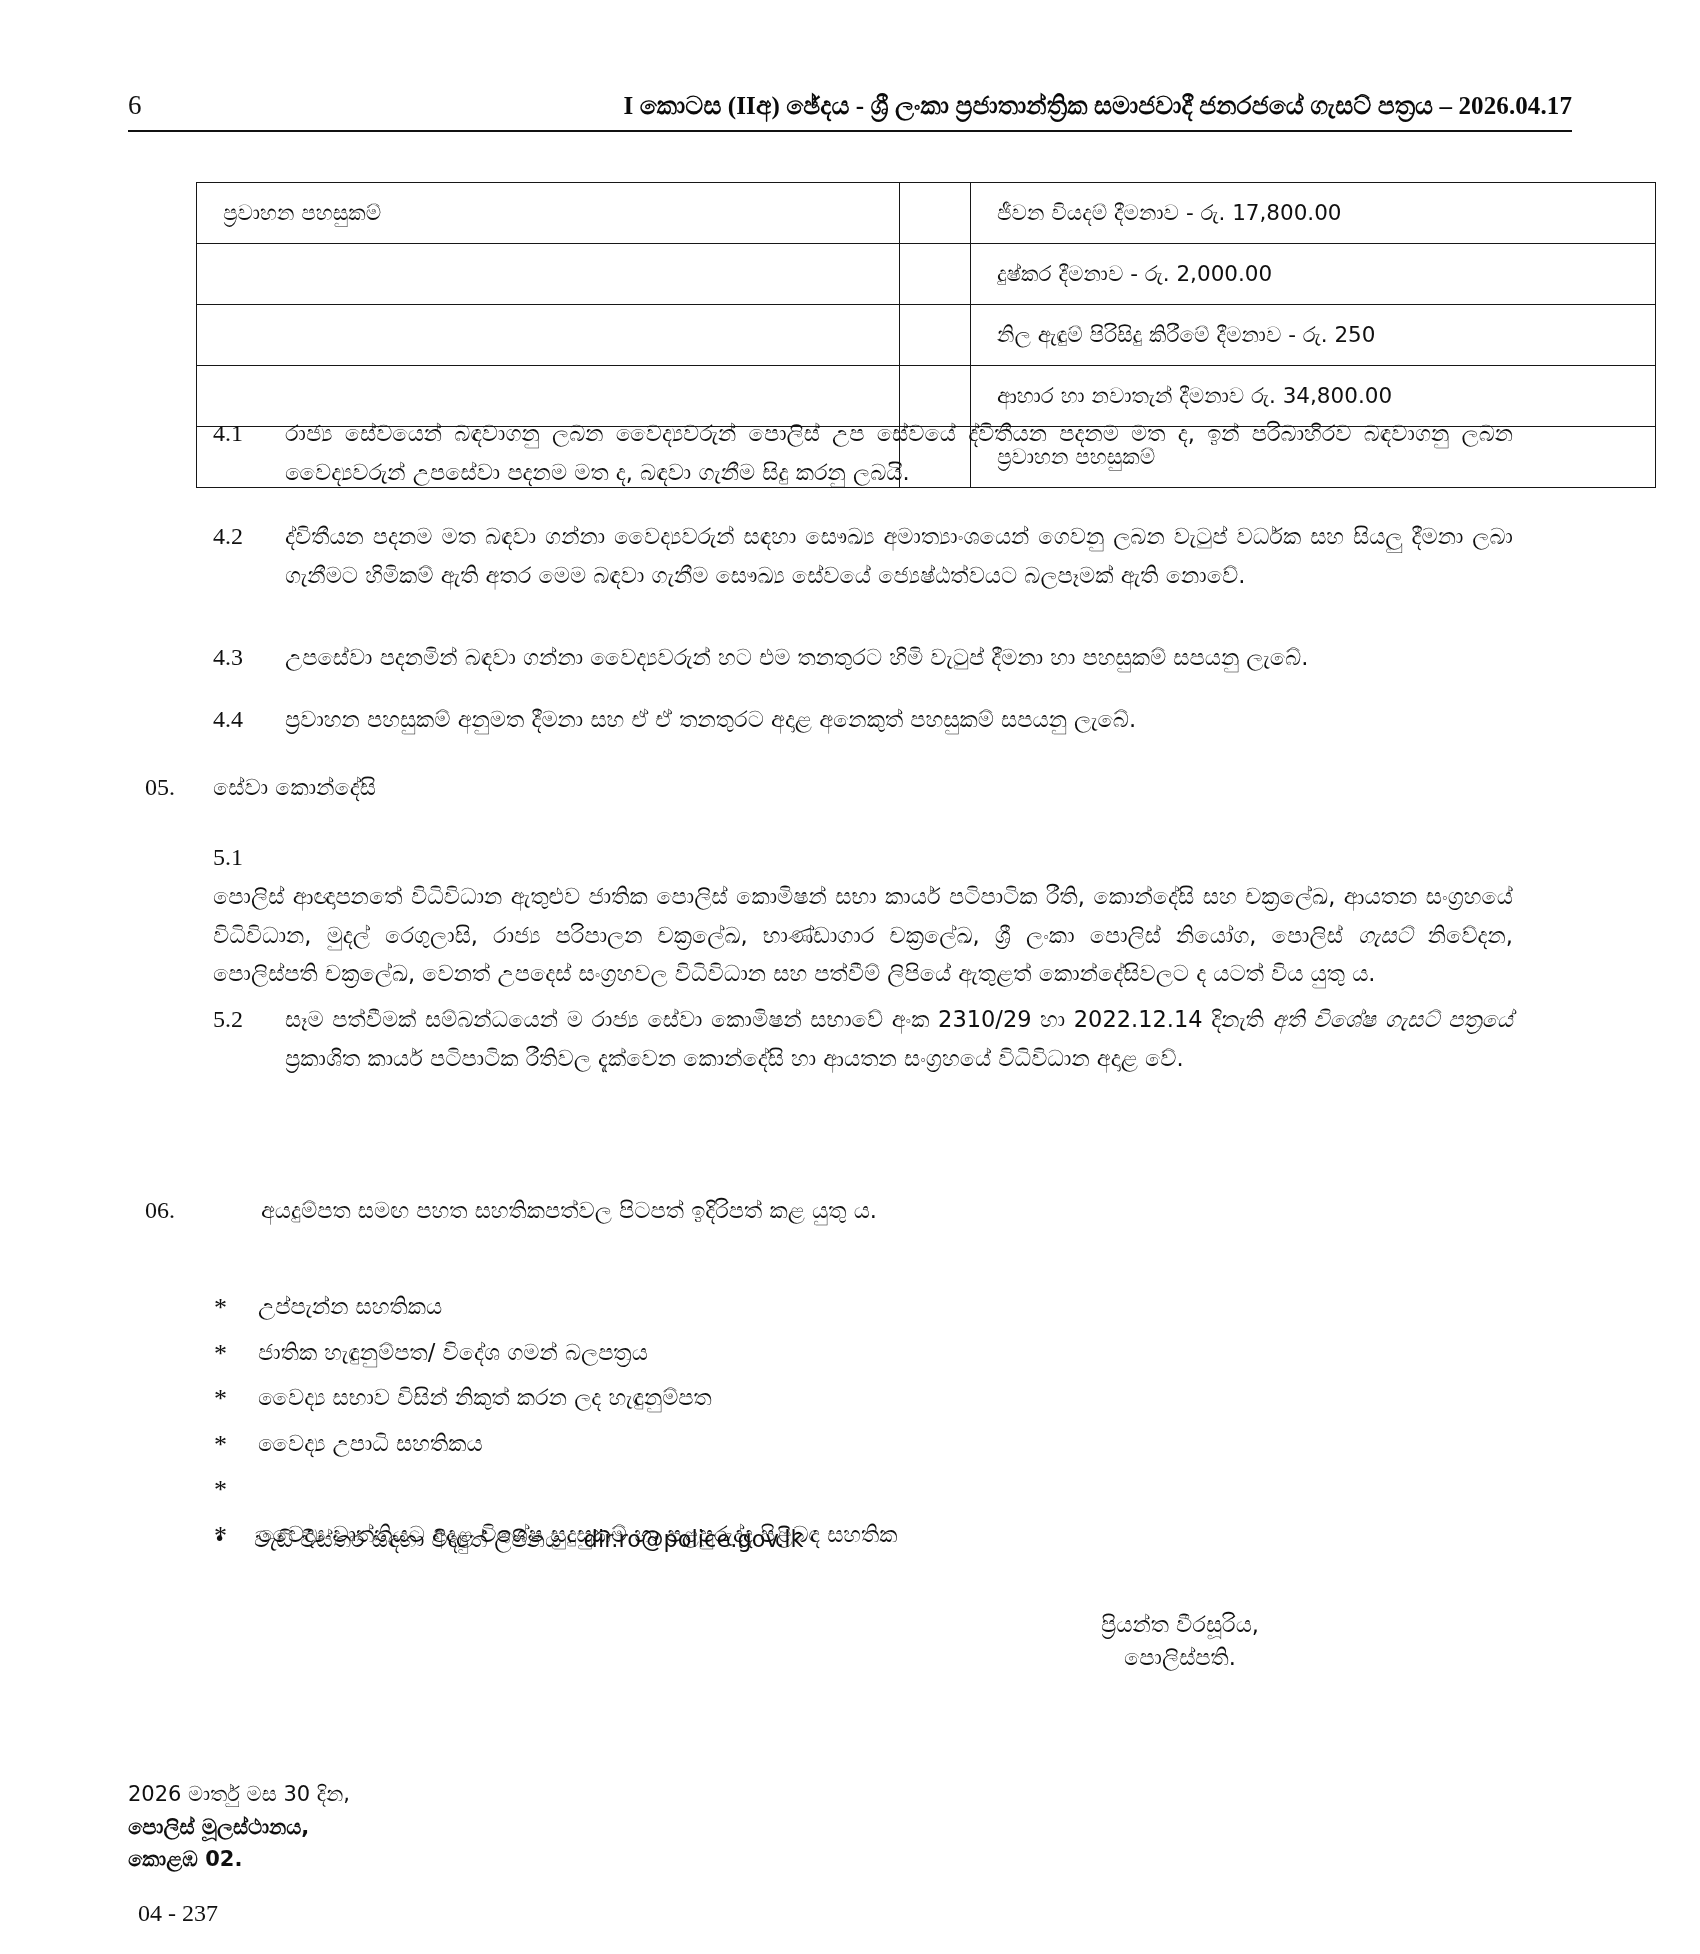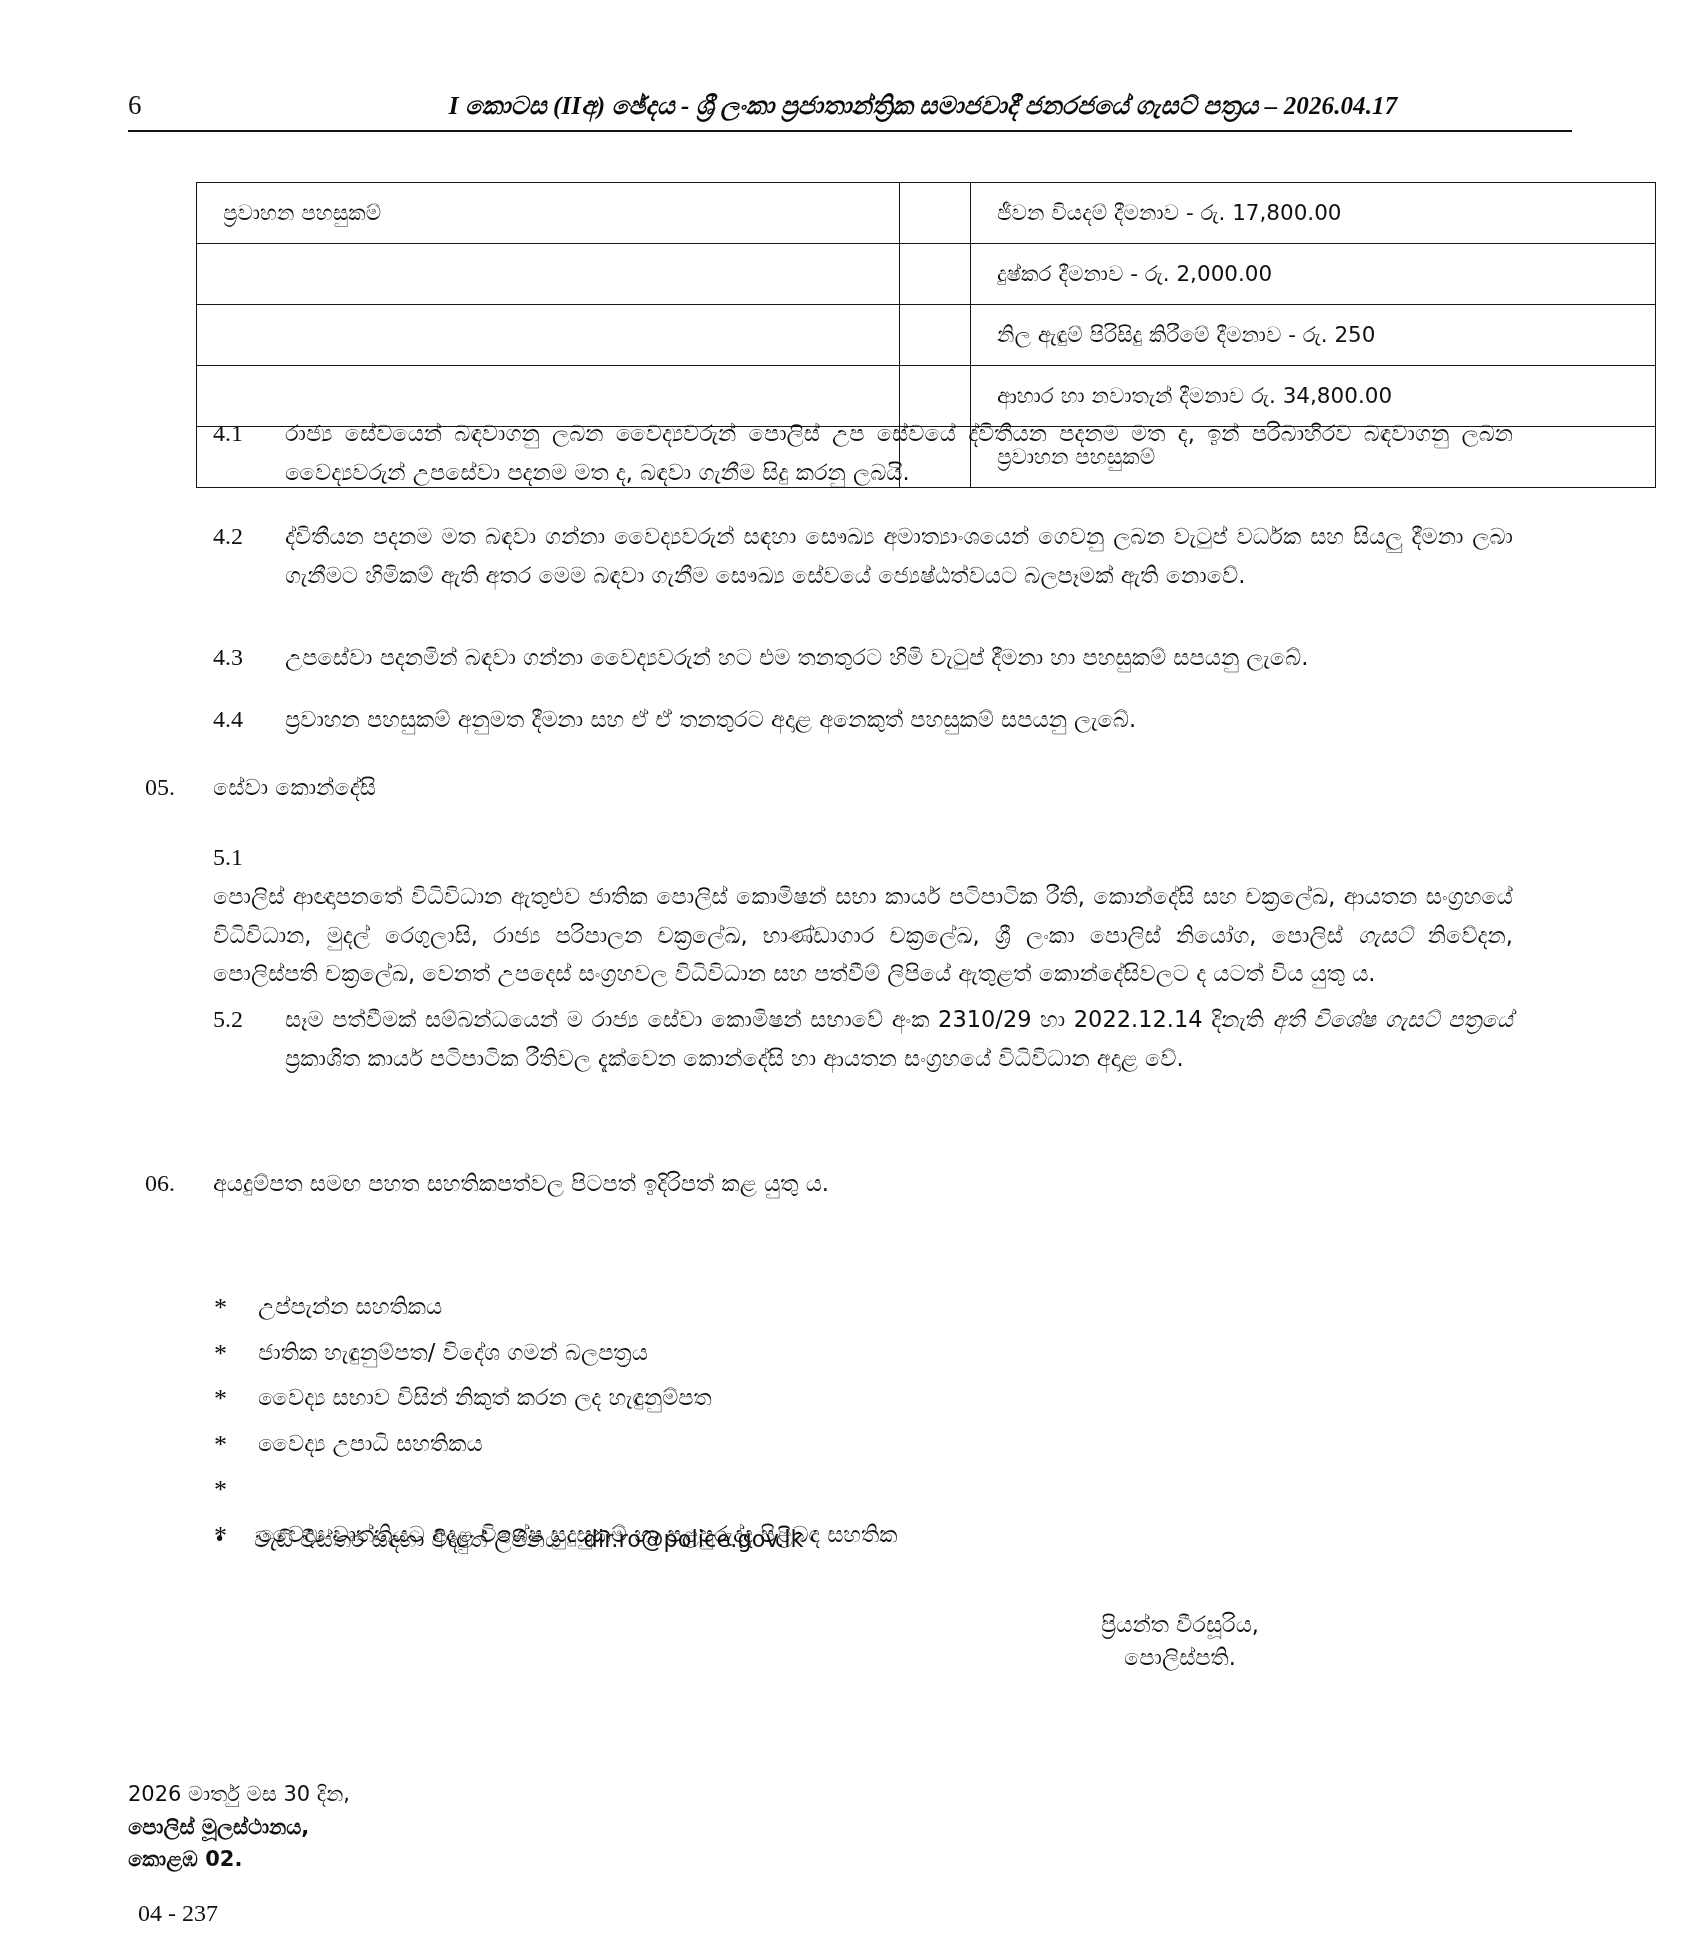--- a/index.html
+++ b/index.html
@@ -35,29 +35,28 @@
   .page-number {
     font-family: "Liberation Serif", "DejaVu Serif", serif;
     font-size: 27px;
     line-height: 1;
     color: #111;
     width: 60px;
     flex: none;
   }
   .header-title {
     flex: 1;
-    text-align: center;
+    text-align: right;
     font-family: "Liberation Serif", "DejaVu Serif", serif;
     font-weight: bold;
     font-size: 25px;
     letter-spacing: 0.1px;
     color: #0b0b0b;
     white-space: nowrap;
     padding-left: 86px;
-    font-style: italic;
   }
   .header-rule {
     position: absolute;
     left: 128px;
     top: 130px;
     width: 1444px;
     height: 2px;
     background: #111;
   }
 
@@ -282,21 +281,21 @@
   <div class="clause subclause" style="top:1000px;">
     <div class="num">5.2</div>
     <div class="body">
         <p>
       <span>සෑම පත්වීමක් සම්බන්ධයෙන් ම රාජ්‍ය සේවා කොමිෂන් සභාවේ අංක 2310/29 හා 2022.12.14 දිනැති </span><span class="ital">අති විශේෂ ගැසට් පත්‍රයේ</span><span> ප්‍රකාශිත කාර්ය පටිපාටික රීතිවල දැක්වෙන කොන්දේසි හා ආයතන සංග්‍රහයේ විධිවිධාන අදාළ වේ.</span>
     </p>
       </div>
   </div>
 
 
-  <div class="clause topclause" style="top:1164px;">
+  <div class="clause topclause" style="top:1191px;gap:48px;">
     <div class="num">06.</div>
     <div class="body">අයදුම්පත සමඟ පහත සහතිකපත්වල පිටපත් ඉදිරිපත් කළ යුතු ය.</div>
   </div>
 
   <div class="cert-list">
     <div class="cert-row">
       <span class="cert-bullet">*</span>
       <span class="cert-text">උප්පැන්න සහතිකය</span>
     </div>
     <div class="cert-row">

